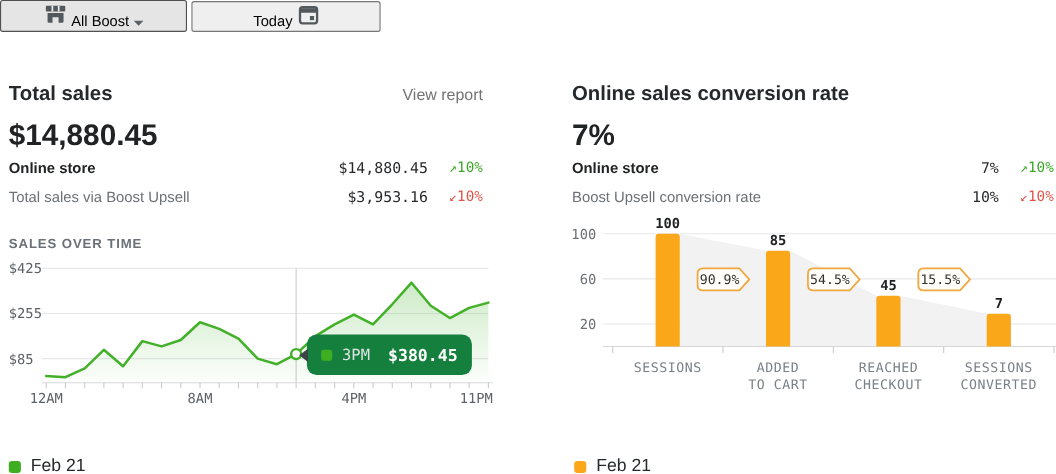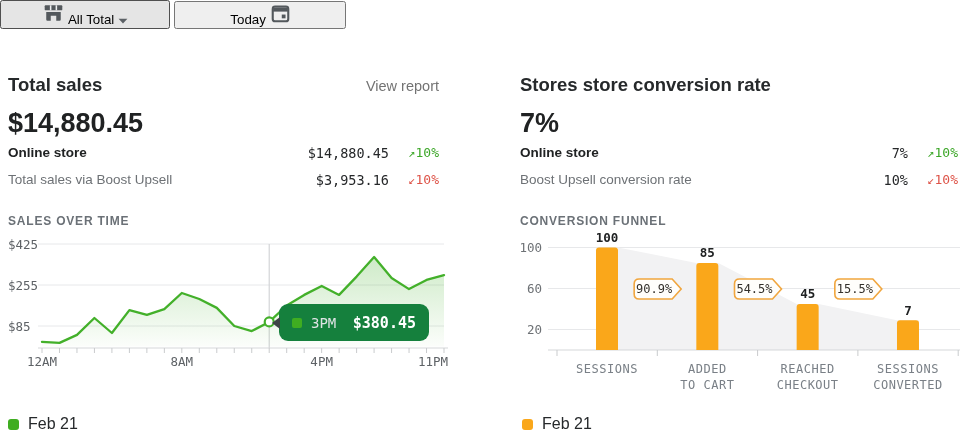--- a/index.html
+++ b/index.html
@@ -57,21 +57,21 @@
 
 <div class="stage">
 
   <button id="store-btn">
     <svg width="23" height="22" viewBox="0 0 20 20">
       <rect x="2" y="3" width="16" height="4.6" rx="0.8" fill="#53585C"></rect>
       <rect x="6.7" y="3" width="1.4" height="4.6" fill="#ECEEF0"></rect>
       <rect x="11.9" y="3" width="1.4" height="4.6" fill="#ECEEF0"></rect>
       <path d="M3.4 9h13.2v6.9a1.1 1.1 0 0 1-1.1 1.1h-3V12.4H7.5V17h-3a1.1 1.1 0 0 1-1.1-1.1Z" fill="#53585C"></path>
     </svg>
-    <span>All Total</span>
+    <span>All Boost</span>
     <svg width="10" height="6" viewBox="0 0 10 6" style="margin-left:auto;">
       <path d="M0.6 0.8h8.8L5 5.4Z" fill="#5C6166"></path>
     </svg>
   </button>
 
   <button id="date-btn">
     <span>Today</span>
     <span class="spacer"></span>
     <svg width="21" height="21" viewBox="0 0 20 20">
       <rect x="2.6" y="3.4" width="14.8" height="14" rx="2.2" fill="none" stroke="#53585C" stroke-width="2"></rect>
@@ -150,36 +150,35 @@
       <div id="tooltip">
         <span class="tt-swatch"></span>
         <span class="tt-time">3PM</span>
         <span class="tt-value">$380.45</span>
       </div>
     </div>
   </section>
 
   <section class="panel" id="right-panel">
     <div class="panel-head">
-      <h2 class="panel-title">Stores store conversion rate</h2>
+      <h2 class="panel-title">Online sales conversion rate</h2>
     </div>
     <div class="big-value">7%</div>
     <div class="rows" id="right-rows">
         <div class="row emph">
           <span class="row-label">Online store</span>
           <span class="row-value">7%</span>
           <span class="row-delta delta-up"><span class="arrow">↗</span>10%</span>
         </div>
         <div class="row">
           <span class="row-label">Boost Upsell conversion rate</span>
           <span class="row-value">10%</span>
           <span class="row-delta delta-down"><span class="arrow">↙</span>10%</span>
         </div>
       </div>
-    <div class="section-label">CONVERSION FUNNEL</div>
     <div class="chart" id="funnel-chart">
         <svg width="440" height="168">
           <line x1="28" y1="101.5" x2="440" y2="101.5" stroke="#E7E8EA" stroke-width="1"></line>
           <text x="22" y="106" font-family="DejaVu Sans Mono, monospace" font-size="12.5" fill="#6D7175" text-anchor="end">20</text>
           <line x1="28" y1="60.50000000000001" x2="440" y2="60.50000000000001" stroke="#E7E8EA" stroke-width="1"></line>
           <text x="22" y="65" font-family="DejaVu Sans Mono, monospace" font-size="12.5" fill="#6D7175" text-anchor="end">60</text>
           <line x1="28" y1="19.500000000000014" x2="440" y2="19.500000000000014" stroke="#E7E8EA" stroke-width="1"></line>
           <text x="22" y="24.000000000000014" font-family="DejaVu Sans Mono, monospace" font-size="12.5" fill="#6D7175" text-anchor="end">100</text>
           <path d="M98 19.500000000000014 L176.32999999999998 34.875000000000014 L198.32999999999998 34.875000000000014 L276.65999999999997 75.875 L298.65999999999997 75.875 L376.99 92.275 L398.99 92.275 L398.99 122 L98 122 Z" fill="#F2F2F3"></path>
           <line x1="28" y1="122" x2="440" y2="122" stroke="#D5D7D9" stroke-width="1"></line>

